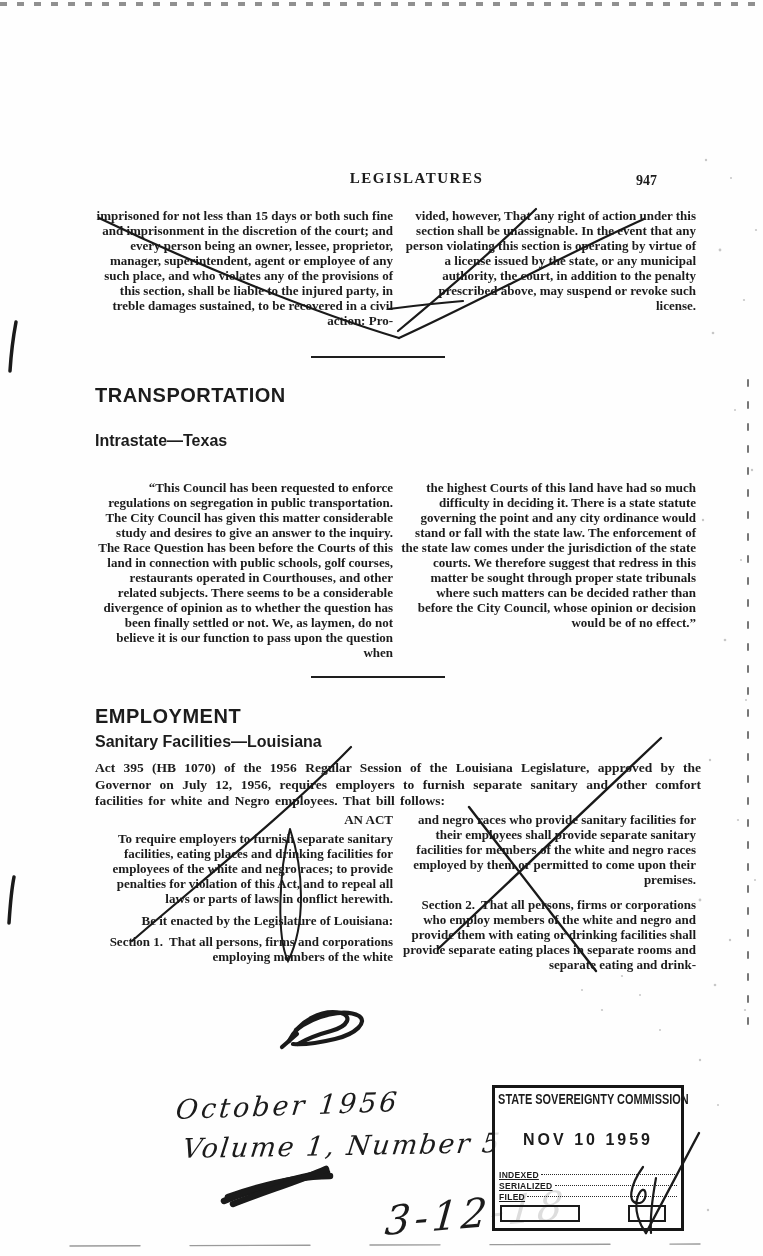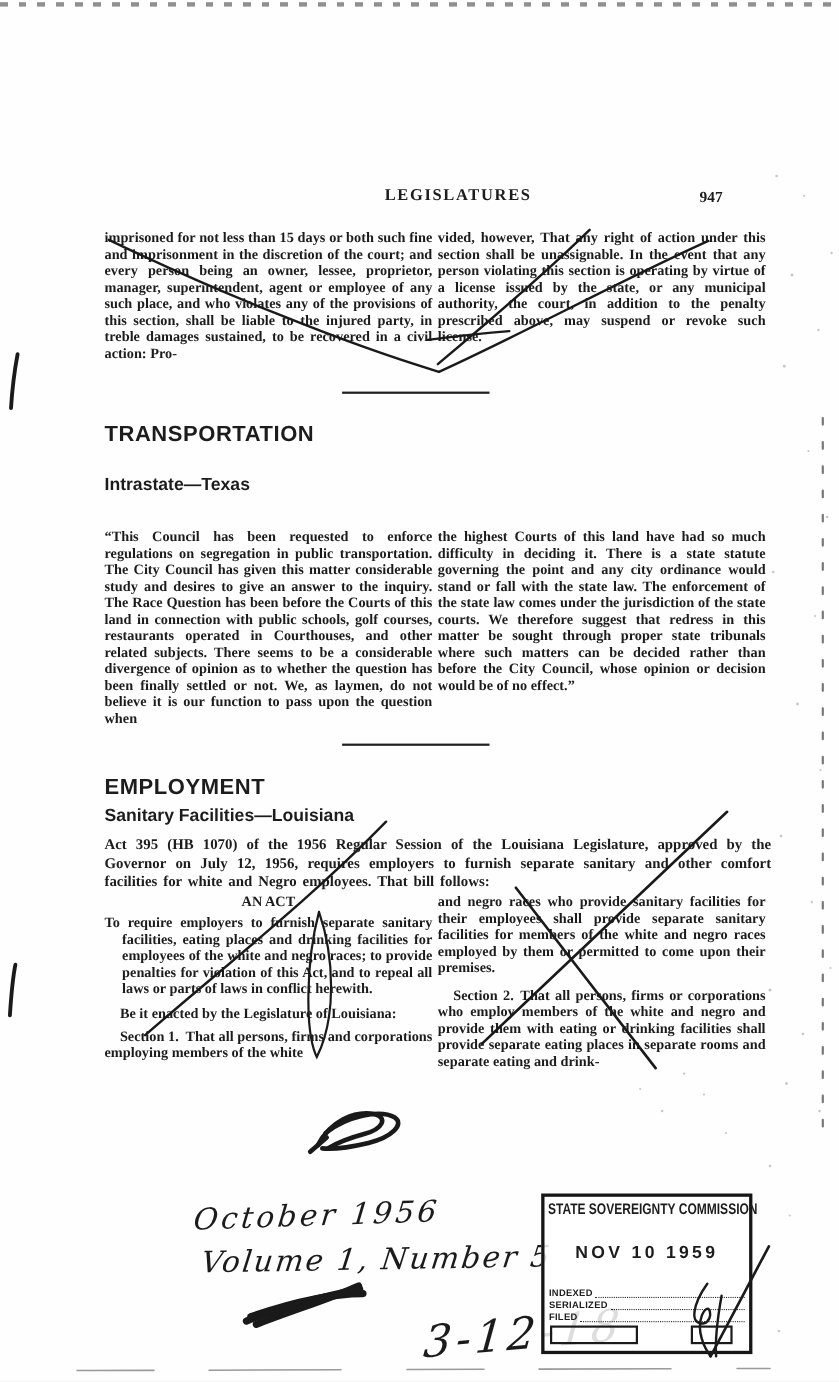--- a/index.html
+++ b/index.html
@@ -6,21 +6,21 @@
   #page{position:relative;width:763px;height:1256px;background:#fefefe;overflow:hidden;
         font-family:"Liberation Serif",serif;color:#1c1c1c;}
   
   .top-dash{position:absolute;top:2px;left:0;width:100%;height:4px;
     background:repeating-linear-gradient(90deg,#909090 0 7px,transparent 7px 17px);}
   .hdr-title{position:absolute;top:170px;left:0;width:763px;text-align:center;
     font-weight:bold;font-size:15px;letter-spacing:1.5px;padding-left:35px;}
   .hdr-page{position:absolute;top:173px;left:636px;font-weight:bold;font-size:14px;}
   .col{position:absolute;width:298px;text-align:justify;font-weight:bold;
     font-size:13px;line-height:15px;}
-  .col p{margin:0;}
+  .col p{margin:0;text-align:right;}
   .lcol{left:95px;} .rcol{left:398px;}
   .divider{position:absolute;left:311px;width:134px;height:2px;background:#1e1e1e;}
   .sec-head{position:absolute;left:95px;font-family:"Liberation Sans",sans-serif;
     font-weight:bold;font-size:20px;letter-spacing:.5px;}
   .sub-head{position:absolute;left:95px;font-family:"Liberation Sans",sans-serif;
     font-weight:bold;font-size:16px;}
   .intro{position:absolute;left:95px;width:606px;text-align:justify;font-weight:bold;
     font-size:13.5px;line-height:16.5px;word-spacing:2px;}
   .act-title{text-align:center;font-weight:bold;margin:0 0 4px 0 !important;}
   .hang{padding-left:16px;text-indent:-16px;}
@@ -33,21 +33,21 @@
   .hw-vol{top:1130px;left:183px;font-size:27px;letter-spacing:2px;transform:rotate(-1deg) skewX(-8deg);}
   .hw-num{top:1190px;left:385px;font-size:40px;letter-spacing:4px;transform:rotate(-5deg) skewX(-10deg);}
   
   .stamp{position:absolute;top:1085px;left:492px;width:186px;border:3px solid #161616;
     background:rgba(255,255,255,.85);}
   .stamp-title{font-family:"Liberation Sans",sans-serif;font-weight:bold;font-size:14px;
     white-space:nowrap;transform:scaleX(.78);transform-origin:left;padding:3px 0 0 4px;}
   .stamp-date{font-family:"Liberation Sans",sans-serif;font-weight:bold;font-size:16px;
     letter-spacing:3px;text-align:center;margin-top:24px;}
   .stamp-fields{margin:20px 4px 2px 4px;}
-  .stamp-row{display:flex;align-items:flex-end;height:11px;}
+  .stamp-row{display:flex;align-items:center;height:11px;text-decoration:underline;}
   .stamp-row .lbl{font-family:"Liberation Sans",sans-serif;font-weight:bold;font-size:8.5px;
     letter-spacing:.3px;}
   .stamp-row .lead{flex:1;border-bottom:1.5px dotted #2a2a2a;margin-left:2px;}
   .stamp-boxes{display:flex;justify-content:space-between;margin:3px 5px 6px 5px;}
   .sbox1{width:76px;height:13px;border:2px solid #1a1a1a;}
   .sbox2{width:34px;height:13px;border:2px solid #1a1a1a;margin-right:10px;}
   svg.overlay{position:absolute;top:0;left:0;pointer-events:none;}
 </style>
 </head>
 <body>

